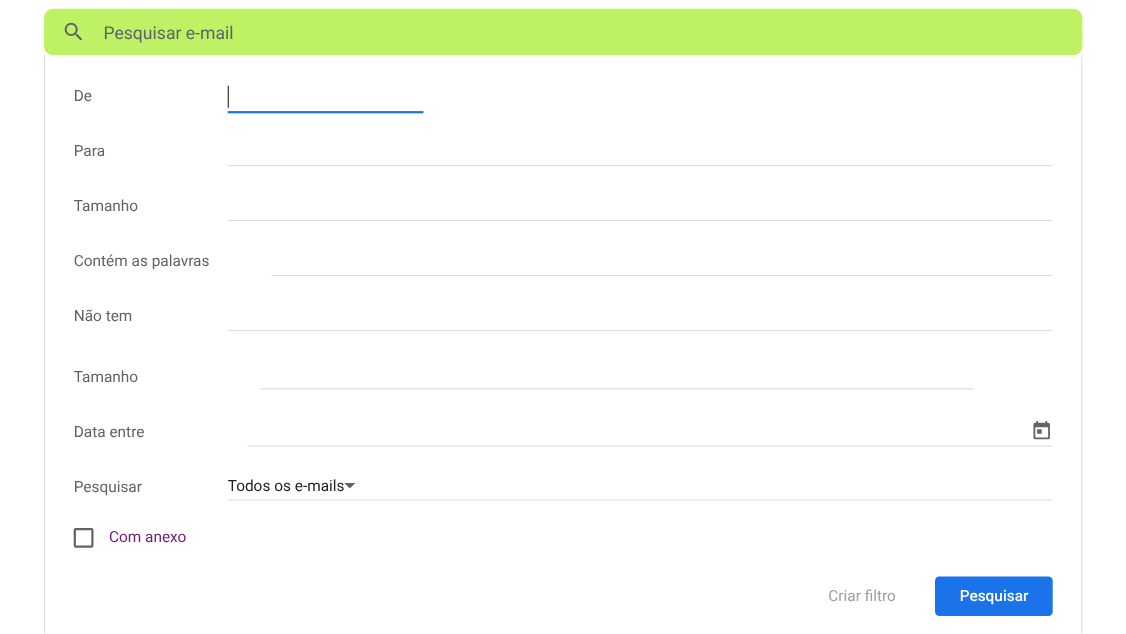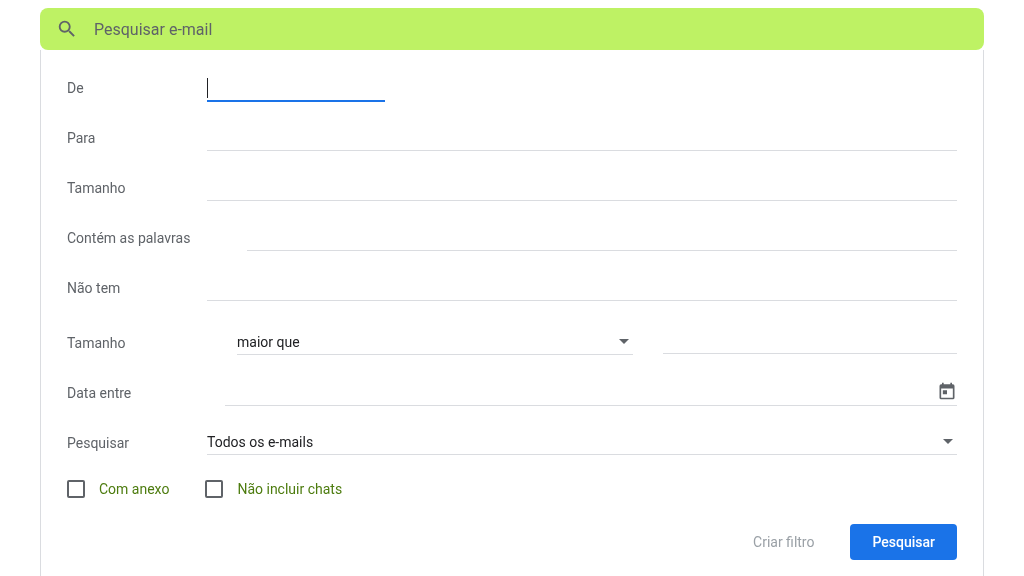--- a/index.html
+++ b/index.html
@@ -123,21 +123,21 @@
       fill: #5f6368;
     }
     .search-in-row {
       display: flex;
       align-items: center;
     }
     .search-in-select {
       flex: 1;
       display: flex;
       align-items: center;
-      justify-content: space-between;
+      justify-content: flex-start;
       border-bottom: 1px solid #dadce0;
       padding: 2px 4px 4px 0;
       cursor: pointer;
     }
     .checkbox-row {
       display: flex;
       align-items: center;
       gap: 36px;
       margin-top: 6px;
       margin-bottom: 26px;
@@ -148,21 +148,21 @@
       gap: 14px;
       cursor: pointer;
     }
     .checkbox-box {
       width: 18px;
       height: 18px;
       border: 2px solid #5f6368;
       border-radius: 2px;
     }
     .checkbox-label {
-      color: #4d7c0f;
+      color: #701a75;
       font-size: 14px;
     }
     .button-row {
       display: flex;
       justify-content: flex-end;
       align-items: center;
       gap: 32px;
     }
     .btn-text {
       color: #9aa0a6;
@@ -220,24 +220,20 @@
       <input class="form-input-line" value="" style="">
     </div>
 
     <div class="form-row">
       <div class="form-label">Não tem</div>
       <input class="form-input-line" value="" style="">
     </div>
 
     <div class="form-row size-row">
       <div class="form-label">Tamanho</div>
-      <div class="select-wrap" style="flex:1.2">
-        <span class="select-value">maior que</span>
-        <span class="dropdown-caret"></span>
-      </div>
       <input class="form-input-line" style="flex: 0.9 1 0%;" value="">
     </div>
 
     <div class="form-row date-row">
       <div class="form-label">Data entre</div>
       <div class="calendar-icon-wrap">
         <svg class="calendar-icon" viewBox="0 0 24 24">
           <path d="M19 4h-1V2h-2v2H8V2H6v2H5a2 2 0 00-2 2v14a2 2 0 002 2h14a2 2 0 002-2V6a2 2 0 00-2-2zm0 16H5V9h14v11zM7 11h5v5H7v-5z"></path>
         </svg>
       </div>
@@ -249,24 +245,20 @@
         <span class="select-value">Todos os e-mails</span>
         <span class="dropdown-caret"></span>
       </div>
     </div>
 
     <div class="checkbox-row">
       <div class="checkbox-wrap">
         <div class="checkbox-box"></div>
         <span class="checkbox-label">Com anexo</span>
       </div>
-      <div class="checkbox-wrap">
-        <div class="checkbox-box"></div>
-        <span class="checkbox-label">Não incluir chats</span>
-      </div>
     </div>
 
     <div class="button-row">
       <button class="btn-text">Criar filtro</button>
       <button class="btn-primary">Pesquisar</button>
     </div>
 
   </div>
 </div>
 

